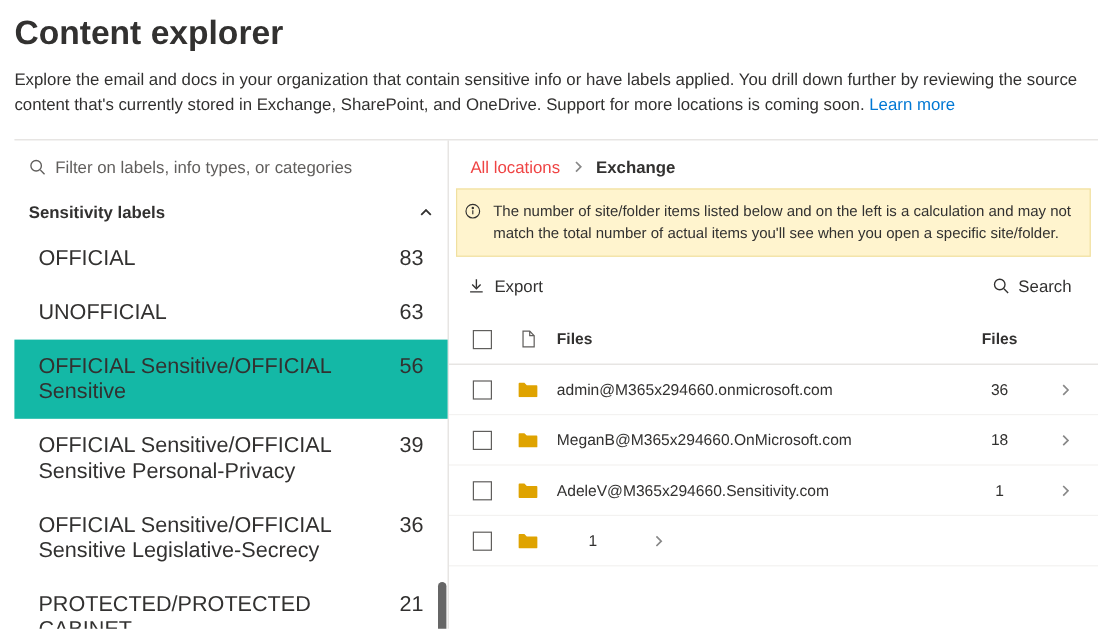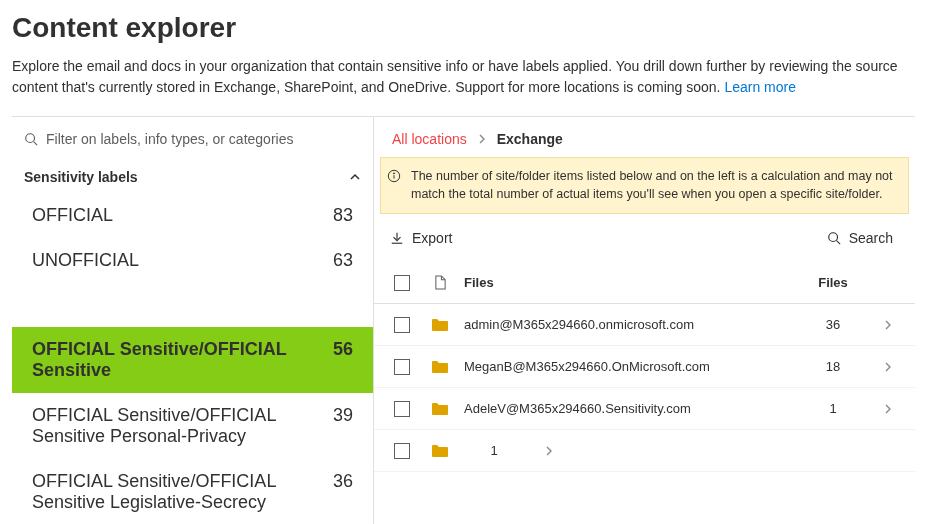--- a/index.html
+++ b/index.html
@@ -9,21 +9,21 @@
 .desc { font-size: 14px; line-height: 1.5; margin-bottom: 18px; max-width: 905px; }
 .link { color: #0078d4; cursor: pointer; margin-top: 28px; }
 .main { display: flex; border-top: 1px solid #e1dfdd; }
 .left { width: 362px; border-right: 1px solid #e1dfdd; position: relative; }
 .filter { display: flex; align-items: center; gap: 8px; padding: 14px 12px; color: #605e5c; font-size: 14px; }
 .filter input { border: none; outline: none; flex: 1; font-size: 14px; color: #b91c1c; }
 .filter input::placeholder { color: #605e5c; }
 .section-header { display: flex; align-items: center; justify-content: space-between; padding: 8px 12px; font-size: 14px; font-weight: 600; cursor: pointer; }
 .chev { width: 12px; height: 12px; display: inline-flex; }
 .label-row { display: flex; align-items: flex-start; justify-content: space-between; padding: 12px 20px 12px 20px; font-size: 18px; cursor: pointer; }
-.label-row.selected { background: #84cc16; font-weight: 700; margin-top: 44px; }
+.label-row.selected { background: #14b8a6; font-weight: 400; }
 .label-row .count { min-width: 30px; text-align: right; }
 .label-row .name { max-width: 280px; }
 .scrollbar { position: absolute; right: 1px; bottom: 0; width: 7px; height: 62px; background: #666; border-radius: 4px; }
 .right { flex: 1; display: flex; flex-direction: column; }
 .breadcrumb { display: flex; align-items: center; gap: 10px; padding: 14px 18px 10px; font-size: 14px; }
 .breadcrumb .loc { color: #ef4444; cursor: pointer; }
 .breadcrumb .sep { color: #888; }
 .breadcrumb .cur { font-weight: 700; }
 .banner { display: flex; gap: 10px; padding: 10px 6px; background: #fff4ce; border: 1px solid #f0e0a0; font-size: 12.5px; line-height: 1.4; margin: 0 6px 0 6px; }
 .banner .info-icon { flex-shrink: 0; margin-top: 1px; }

